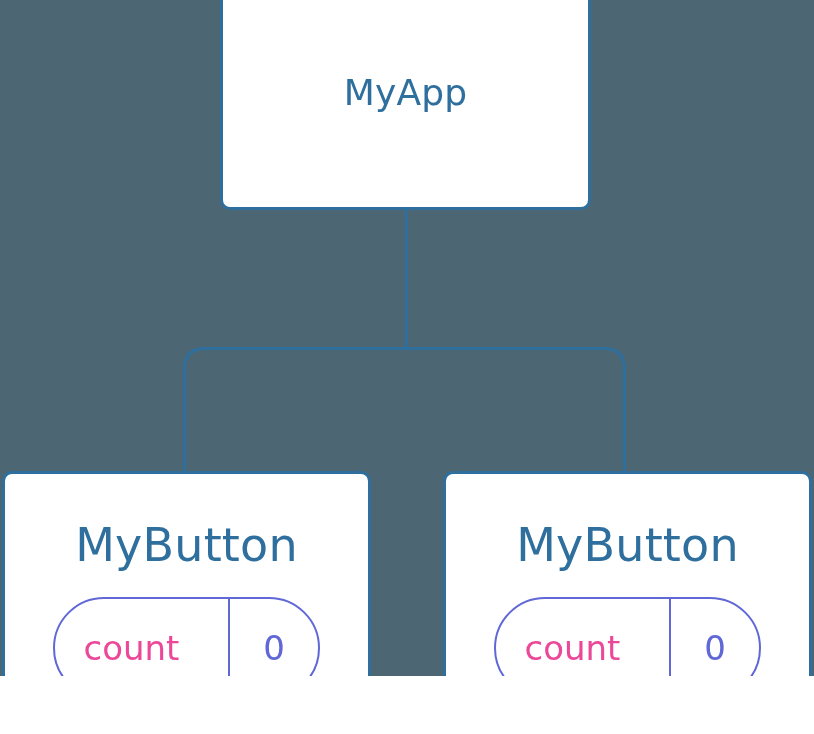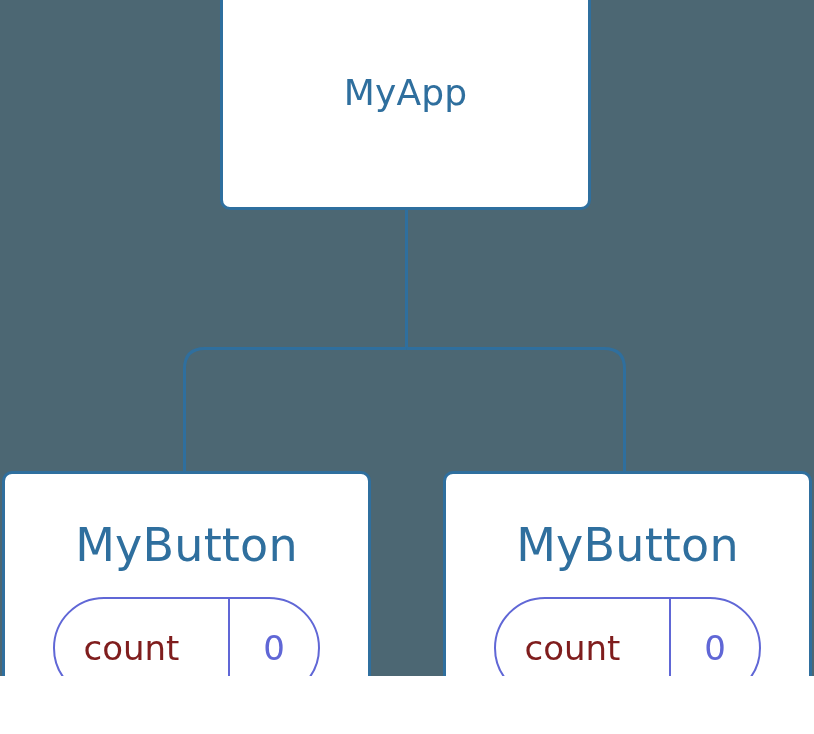--- a/index.html
+++ b/index.html
@@ -77,21 +77,21 @@
     border-radius: 51px;
     background: #ffffff;
     display: flex;
     align-items: stretch;
   }
   .state-key {
     flex: 0 0 173px;
     display: flex;
     align-items: center;
     justify-content: center;
-    color: #7f1d1d;
+    color: #ec4899;
     font-size: 34px;
     line-height: 1;
     padding-right: 20px;
     box-sizing: border-box;
   }
   .state-divider {
     width: 2px;
     background: #6067d6;
     flex: 0 0 2px;
   }

